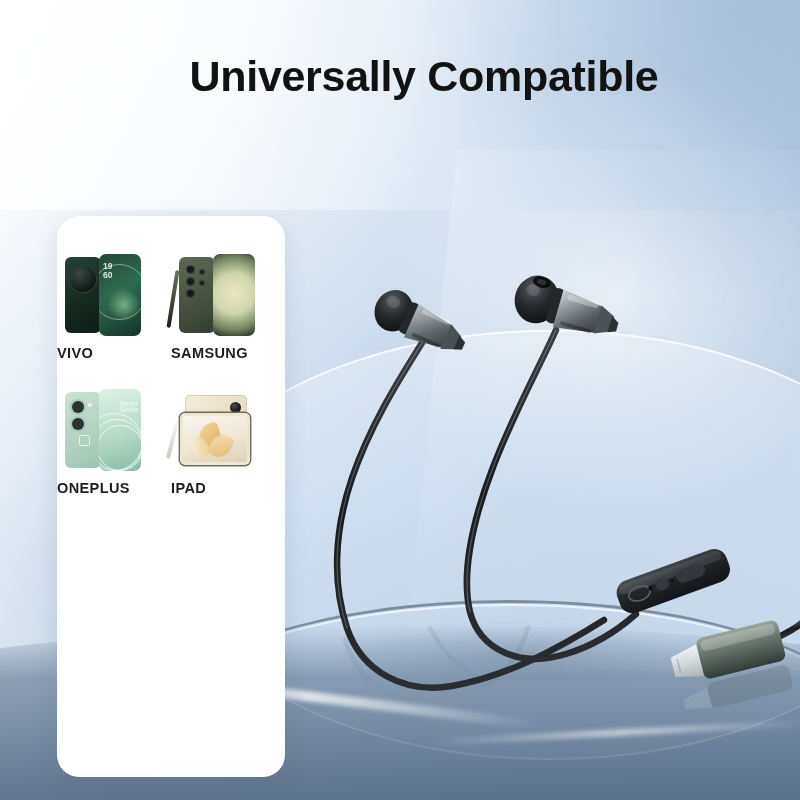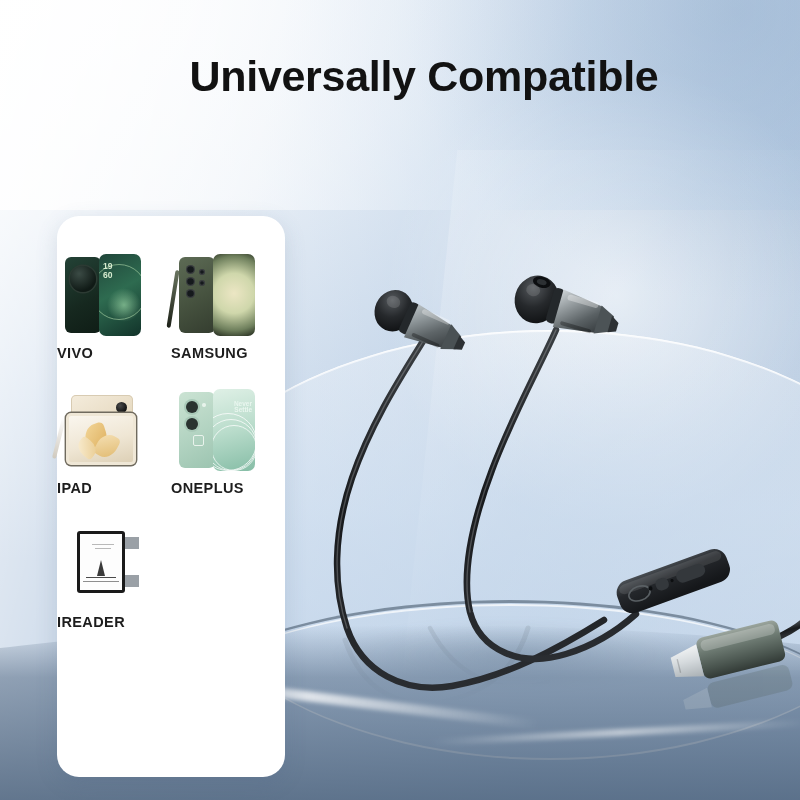--- a/index.html
+++ b/index.html
@@ -570,37 +570,20 @@
             </div>
           </div>
           <div class="ph ph-front sams-screen"></div>
         </div>
         <div class="device-label">SAMSUNG</div>
       </div>
 
 
       <div class="device-cell">
         <div class="device-art">
-          <div class="ipad-back">
-            <div class="ipad-cam"></div>
-          </div>
-          <div class="ipad-pen"></div>
-          <div class="ipad-front">
-            <div class="ipad-scr">
-              <div class="hw-petal" style="left:16px;top:8px;width:22px;height:26px;transform:rotate(-18deg);background:linear-gradient(140deg,#f0cf8c,#d9a martinez);background:linear-gradient(140deg,#f3d79a,#ddae5c);"></div>
-              <div class="hw-petal" style="left:28px;top:18px;width:20px;height:24px;transform:rotate(28deg);background:linear-gradient(140deg,#f6e2b8,#e0b96e);"></div>
-              <div class="hw-petal" style="left:10px;top:22px;width:16px;height:20px;transform:rotate(-52deg);background:linear-gradient(140deg,#faf0d8,#e8c98c);"></div>
-            </div>
-          </div>
-        </div>
-        <div class="device-label">IPAD</div>
-      </div>
-
-      <div class="device-cell">
-        <div class="device-art">
           <div class="ph ph-back op-back">
             <div class="cam-dot" style="left:7px;top:9px;width:12px;height:12px;background:#2a3330;box-shadow:0 0 0 2px #a9c9b8;"></div>
             <div class="cam-dot" style="left:7px;top:26px;width:12px;height:12px;background:#2a3330;box-shadow:0 0 0 2px #a9c9b8;"></div>
             <div class="cam-dot" style="left:23px;top:11px;width:4px;height:4px;background:#e6f2ea;"></div>
             <div class="op-logo"></div>
           </div>
           <div class="ph ph-front op-screen">
             <div class="op-wave" style="left:-14px;top:24px;width:56px;height:56px;"></div>
             <div class="op-wave" style="left:-8px;top:30px;width:50px;height:50px;"></div>
             <div class="op-wave" style="left:-2px;top:36px;width:44px;height:44px;"></div>
@@ -608,31 +591,32 @@
               <div>Never</div>
               <div>Settle</div>
             </div>
           </div>
         </div>
         <div class="device-label">ONEPLUS</div>
       </div>
 
       <div class="device-cell">
         <div class="device-art">
-          <div class="ir-tab-top"></div>
-          <div class="ir-tab-bot"></div>
-          <div class="ir-body">
-            <div class="ir-screen">
-              <div class="ir-line" style="left:12px;top:10px;width:22px;"></div>
-              <div class="ir-line" style="left:15px;top:14px;width:16px;"></div>
-              <div class="ir-house"></div>
-              <div class="ir-base"></div>
-              <div class="ir-base2"></div>
+          <div class="ipad-back">
+            <div class="ipad-cam"></div>
+          </div>
+          <div class="ipad-pen"></div>
+          <div class="ipad-front">
+            <div class="ipad-scr">
+              <div class="hw-petal" style="left:16px;top:8px;width:22px;height:26px;transform:rotate(-18deg);background:linear-gradient(140deg,#f0cf8c,#d9a martinez);background:linear-gradient(140deg,#f3d79a,#ddae5c);"></div>
+              <div class="hw-petal" style="left:28px;top:18px;width:20px;height:24px;transform:rotate(28deg);background:linear-gradient(140deg,#f6e2b8,#e0b96e);"></div>
+              <div class="hw-petal" style="left:10px;top:22px;width:16px;height:20px;transform:rotate(-52deg);background:linear-gradient(140deg,#faf0d8,#e8c98c);"></div>
             </div>
           </div>
         </div>
-        <div class="device-label">IREADER</div>
+        <div class="device-label">IPAD</div>
       </div>
+
 
     </div>
   </div>
 
 </div>
 
 </body></html>

